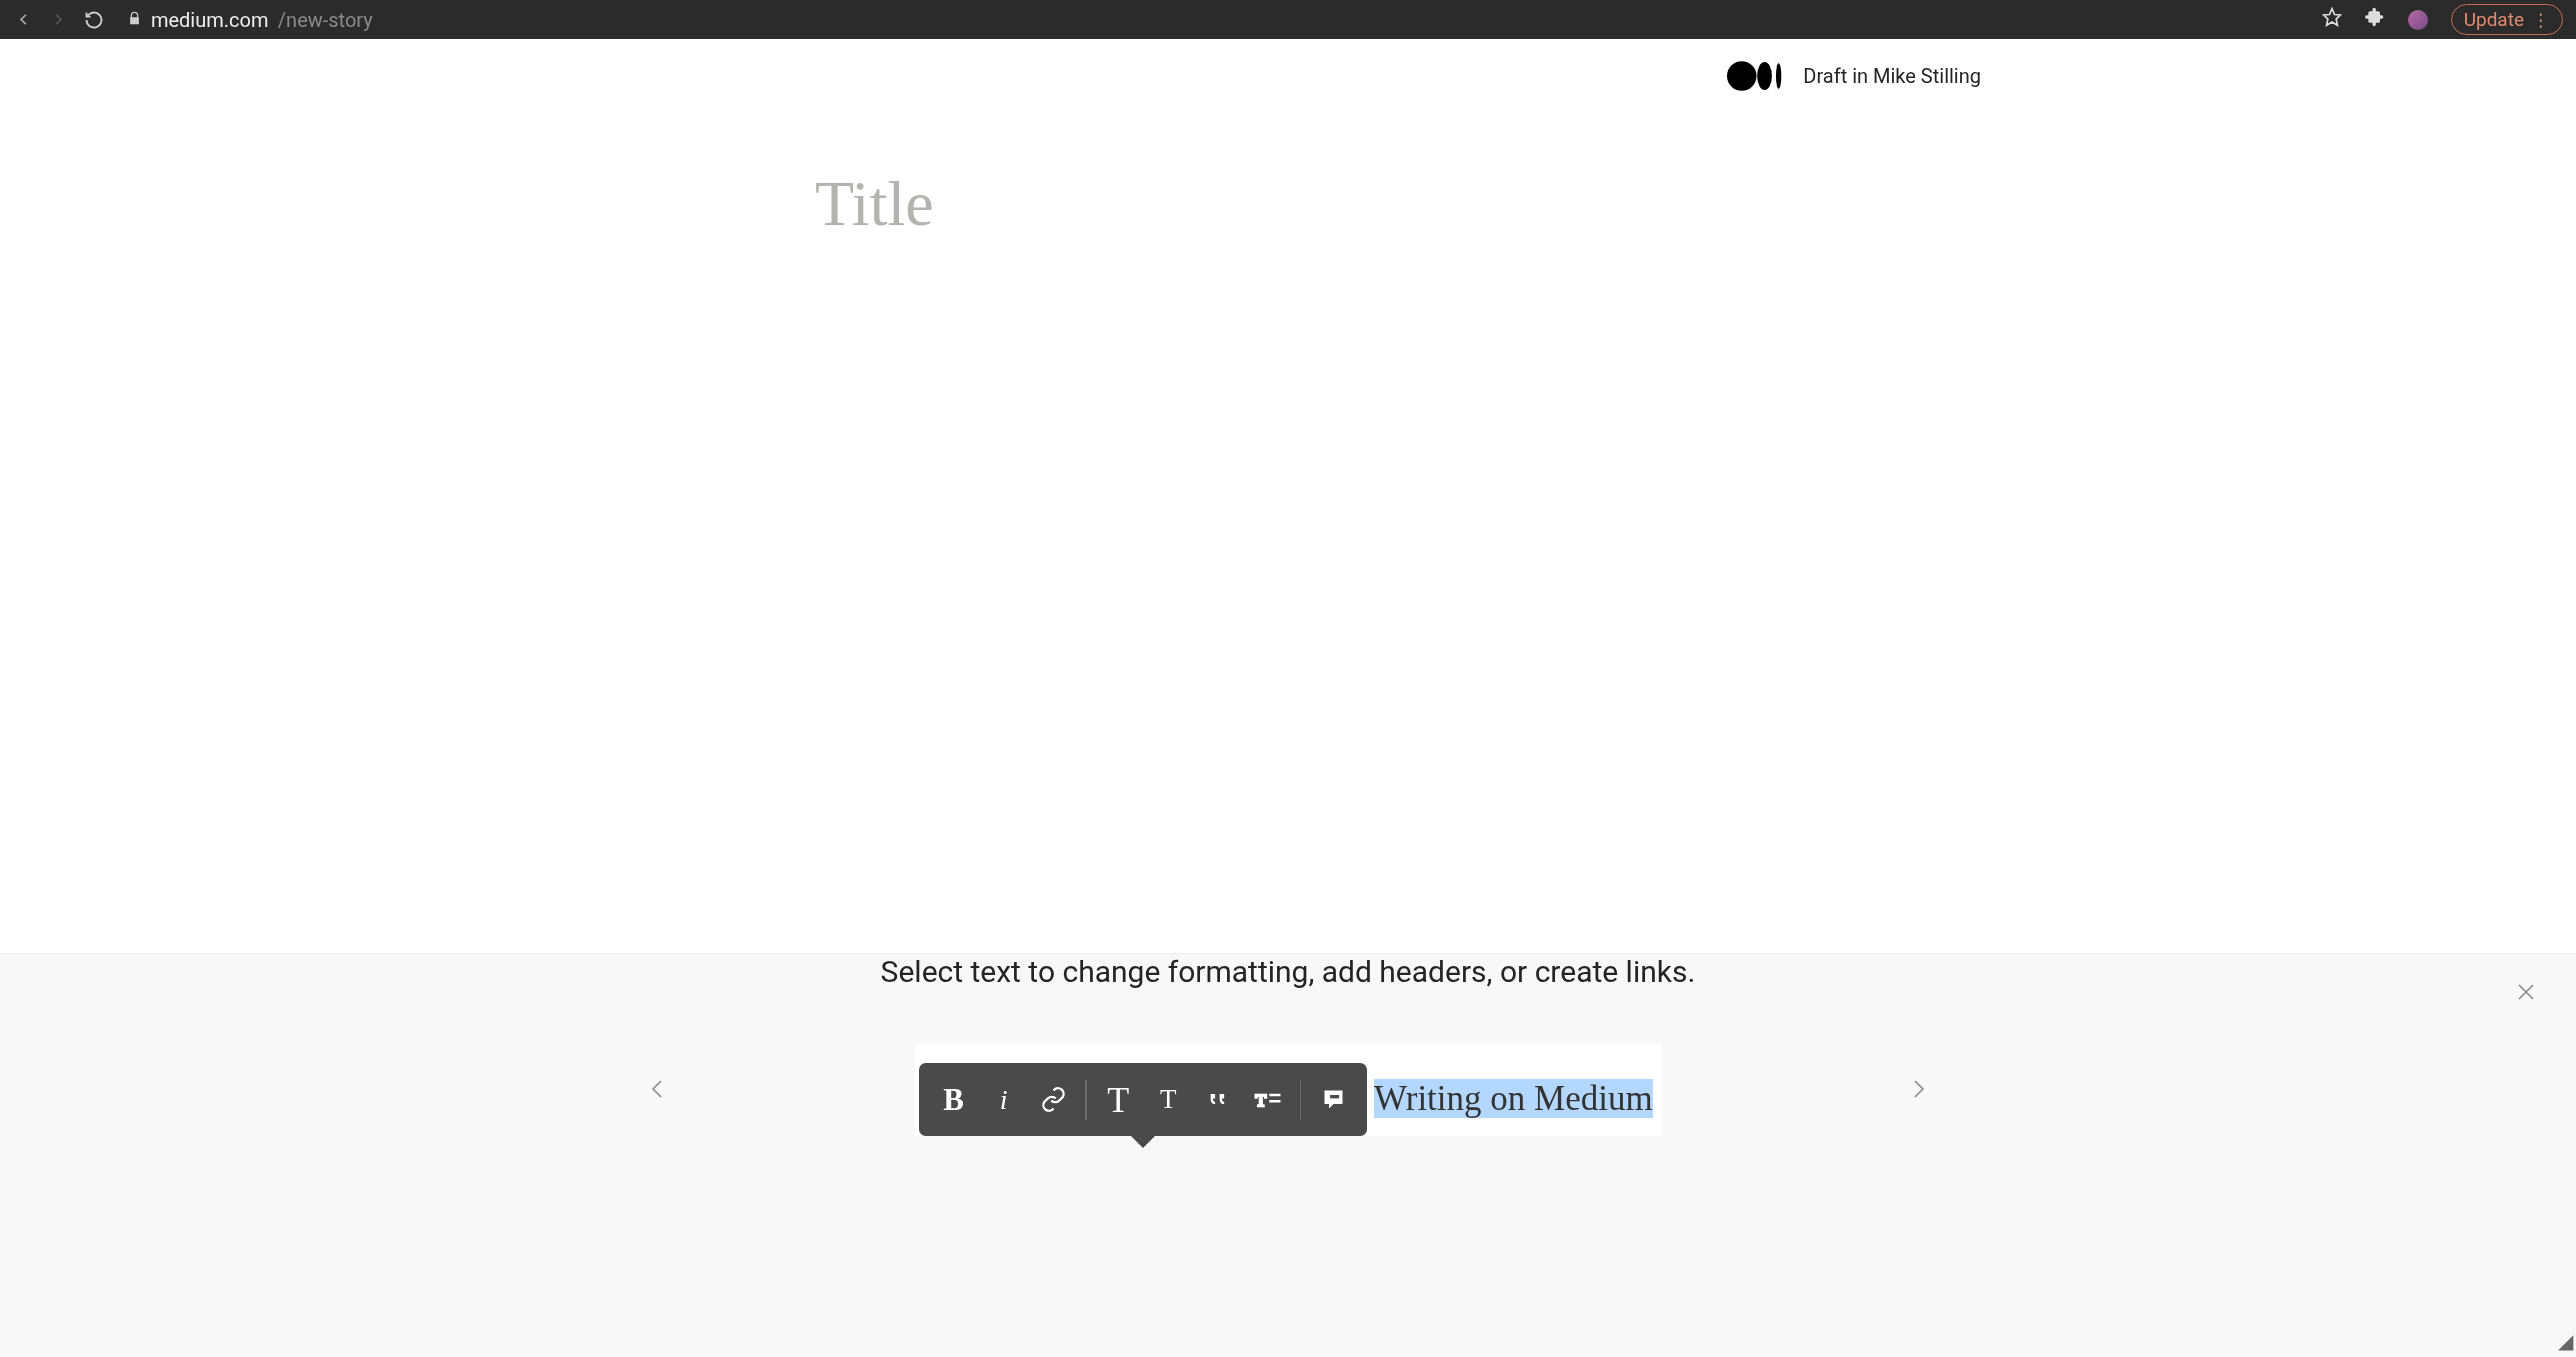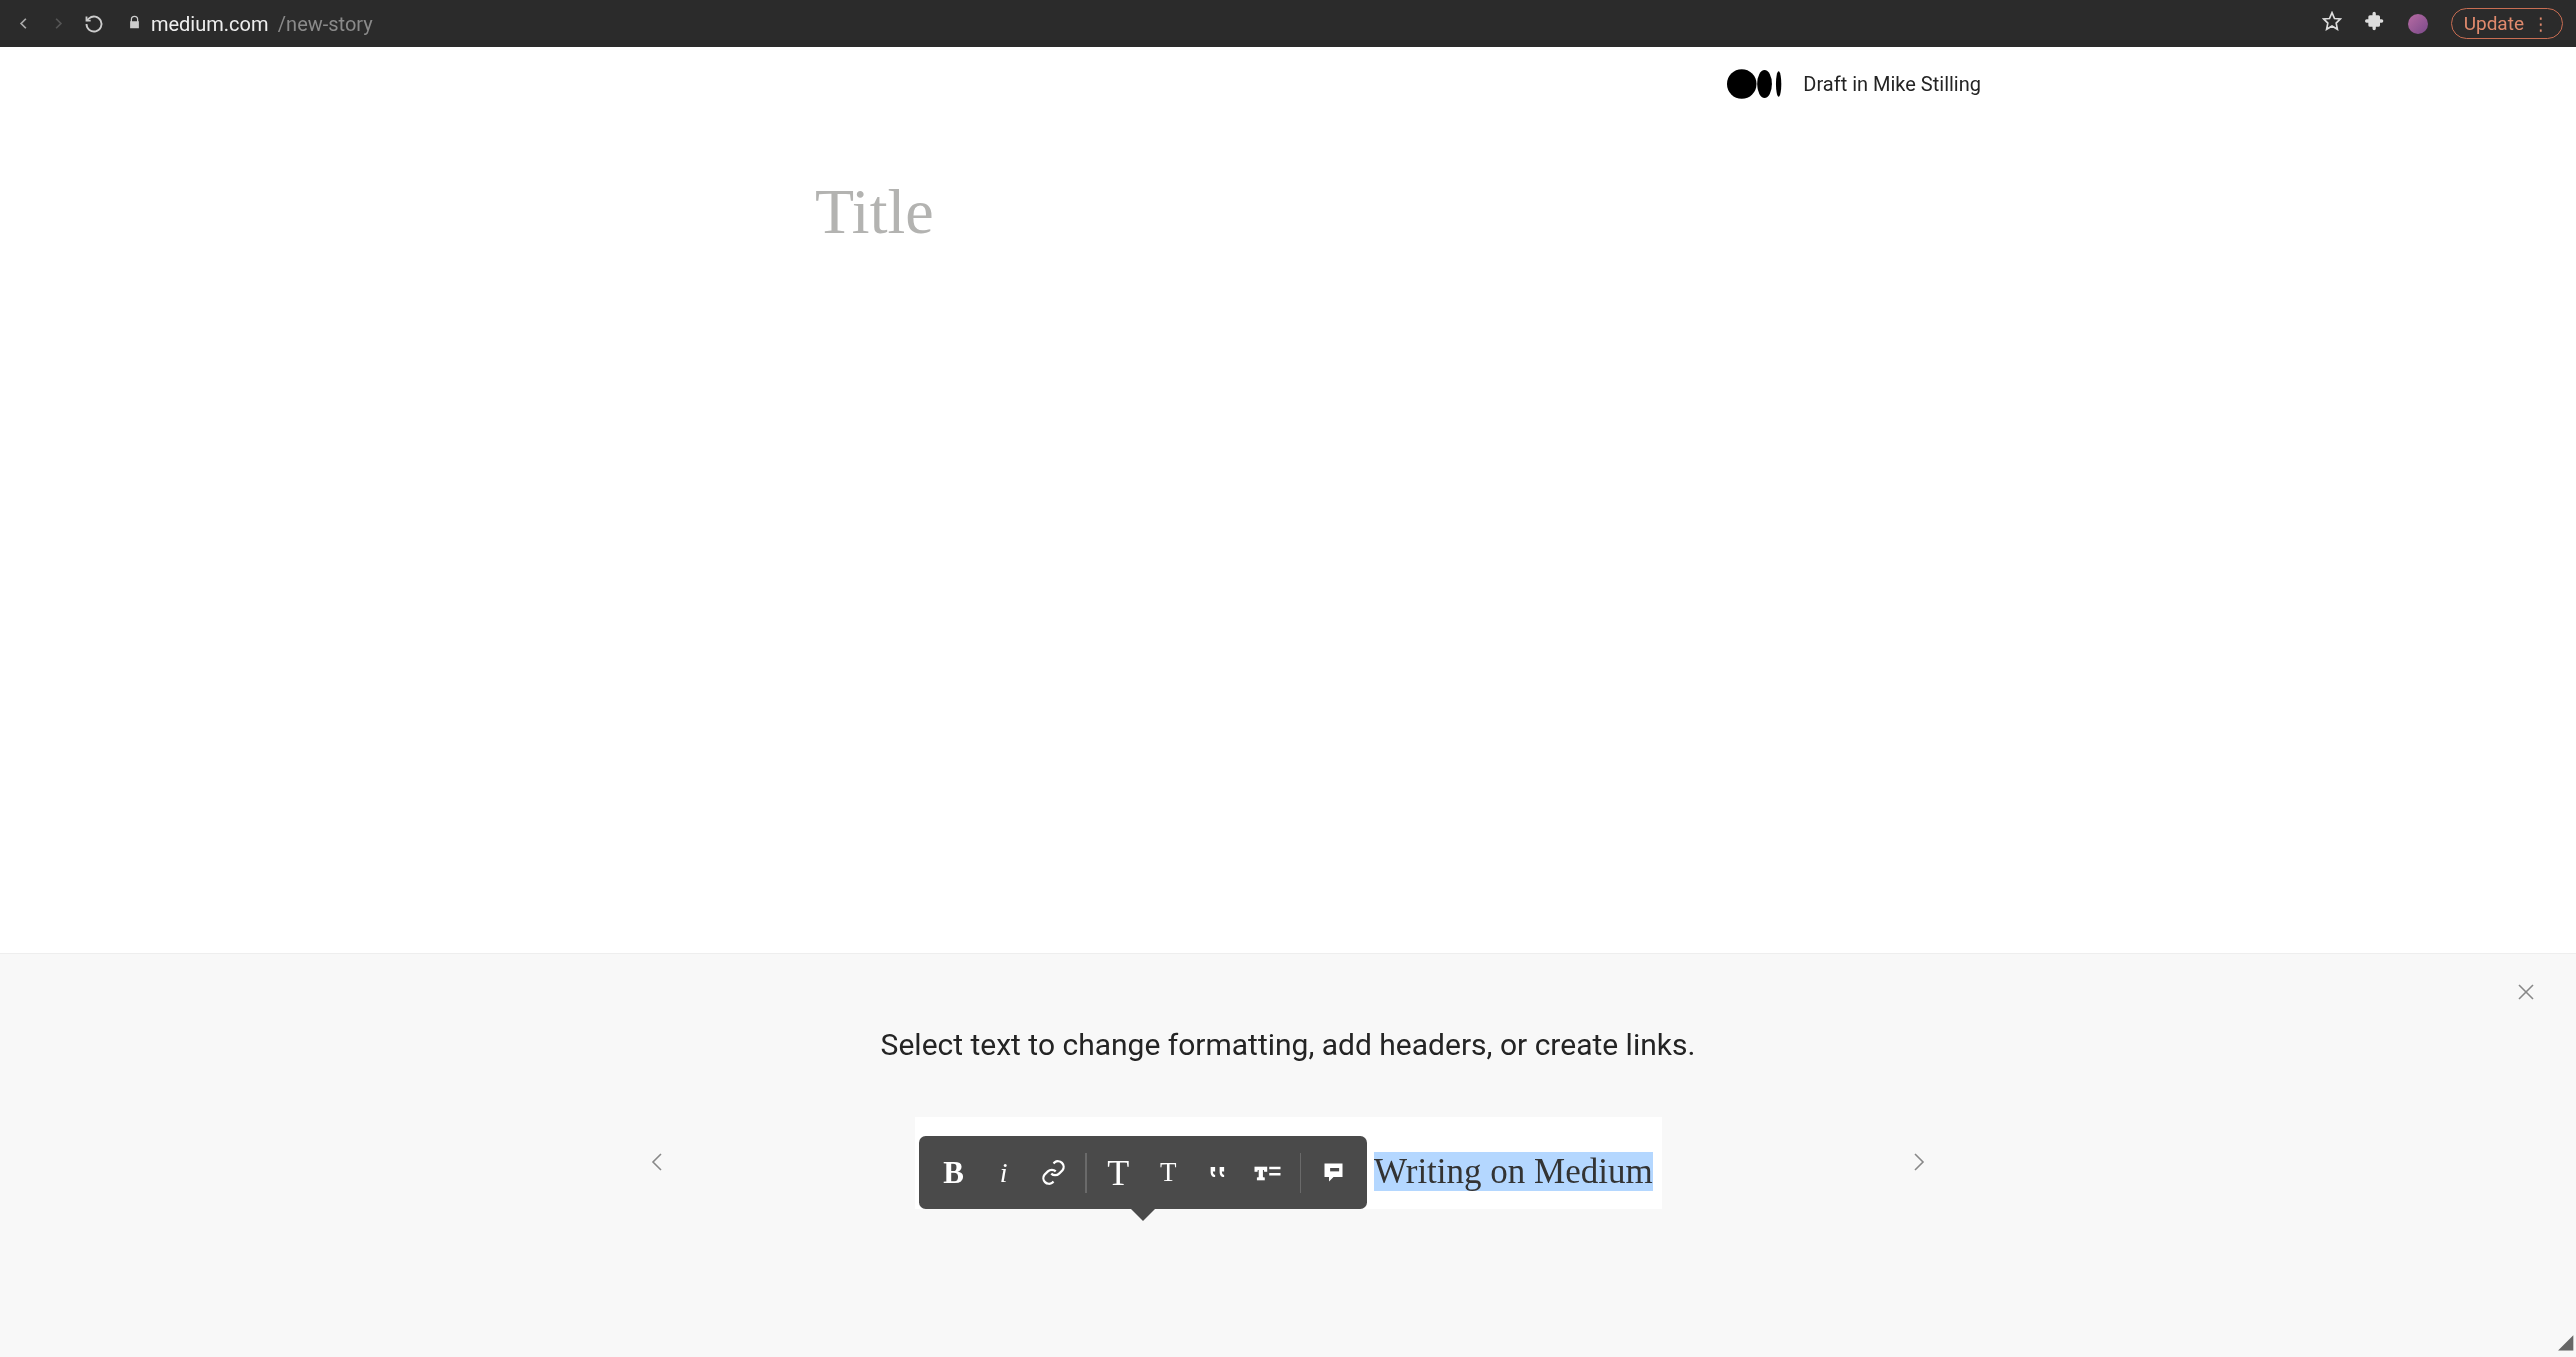--- a/index.html
+++ b/index.html
@@ -7,21 +7,21 @@
     font-family: -apple-system, BlinkMacSystemFont, "Segoe UI", Roboto, sans-serif;
     background: #fff;
     width: 2576px;
     height: 1357px;
     overflow: hidden;
     position: relative;
   }
 
   
   .browser-bar {
-    height: 47px;
+    height: 39px;
     background: #2b2b2b;
     display: flex;
     align-items: center;
     padding: 0 13.5px;
     color: #ccc;
     gap: 15px;
     font-size: 20px;
   }
   .nav-arrow {
     width: 20px;
@@ -186,21 +186,20 @@
     position: absolute;
     top: 24px;
     right: 38px;
     color: #888;
     font-size: 28px;
   }
   .onboard-tip {
     text-align: center;
     font-size: 30px;
     color: #242424;
-    margin-top: 73px;
   }
   .onboard-carousel {
     display: flex;
     align-items: center;
     justify-content: center;
     gap: 336px;
     margin-top: 55px;
     position: relative;
   }
   .carousel-arrow {

